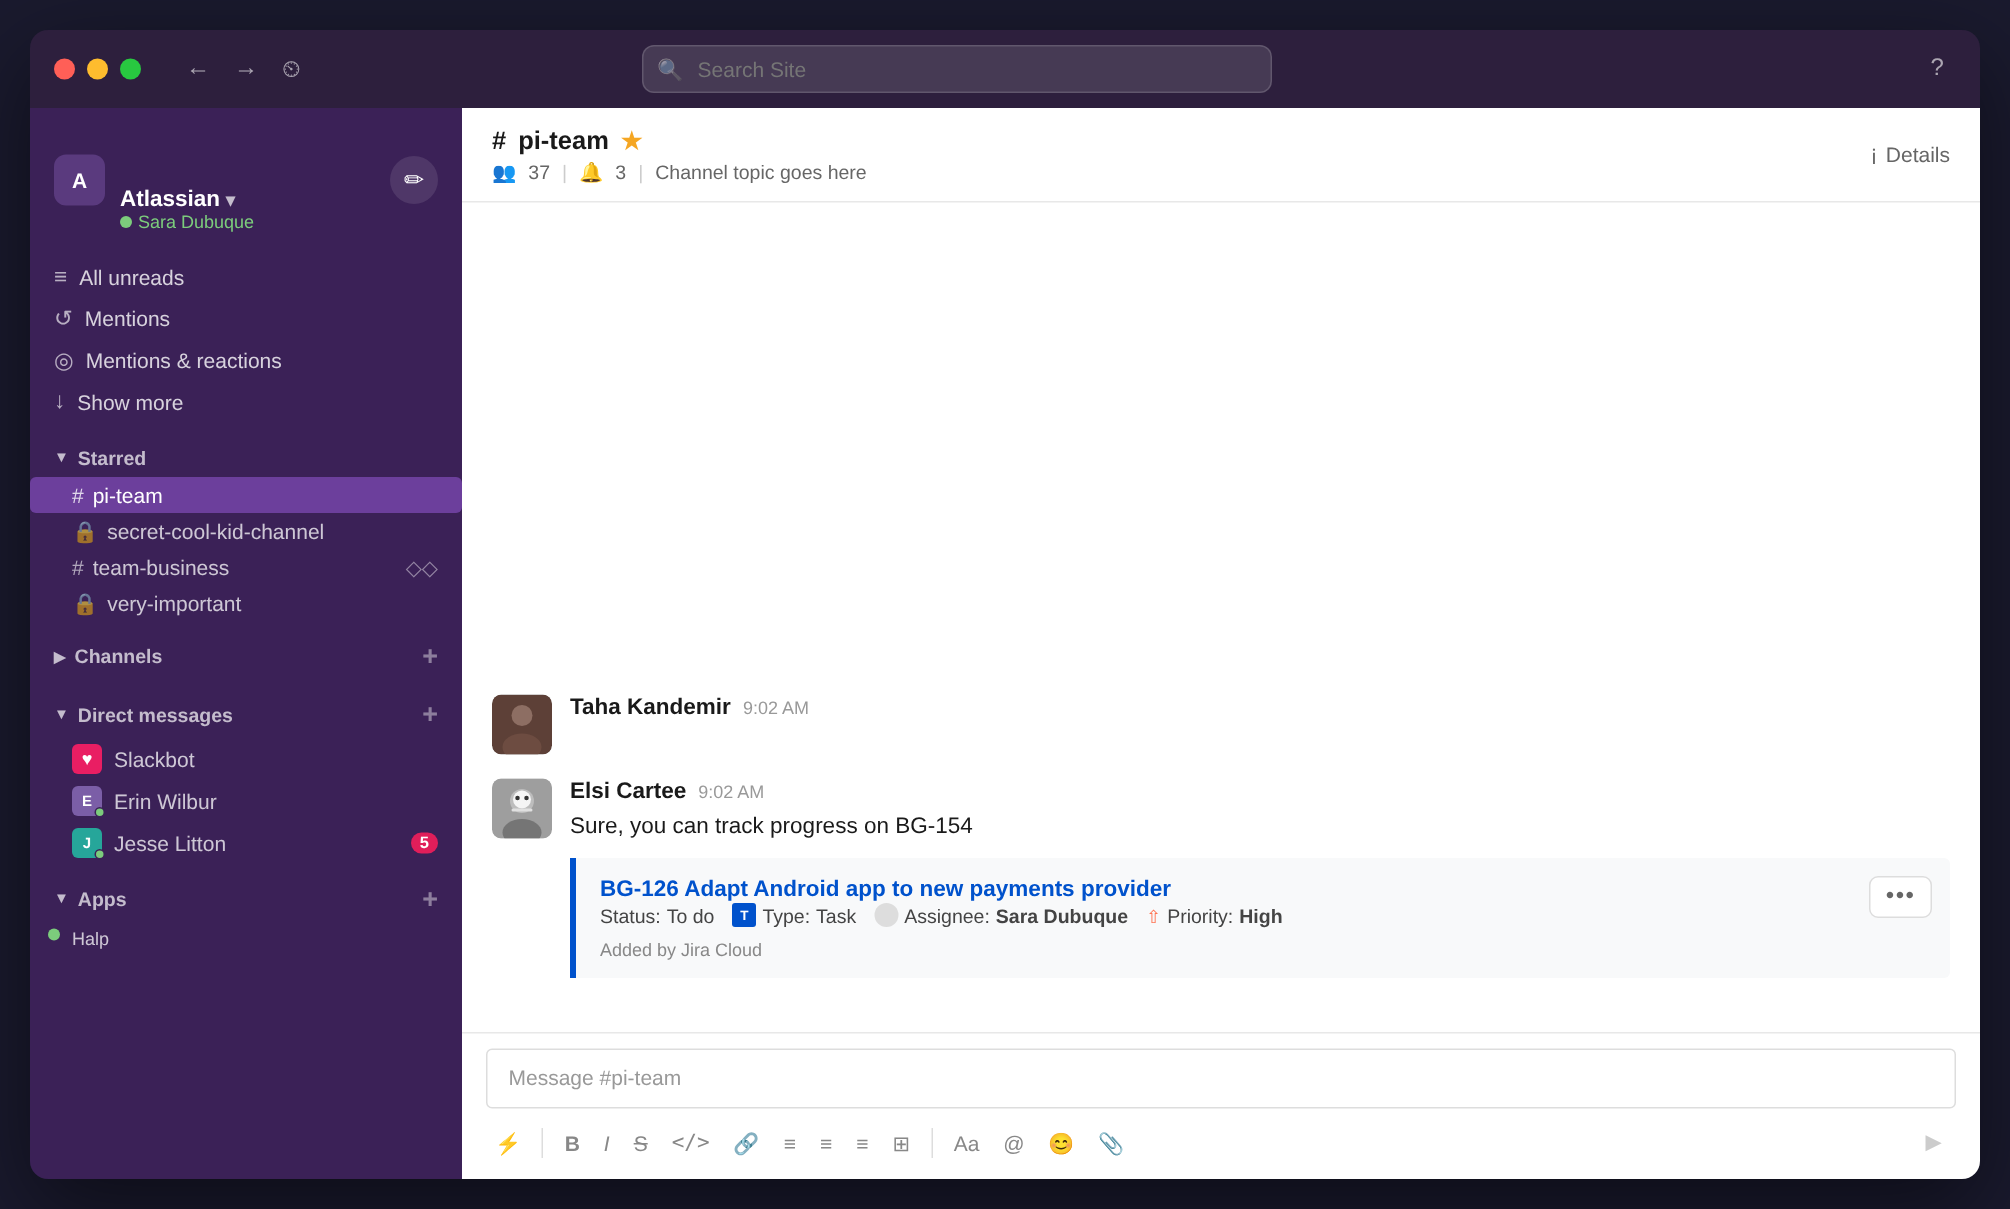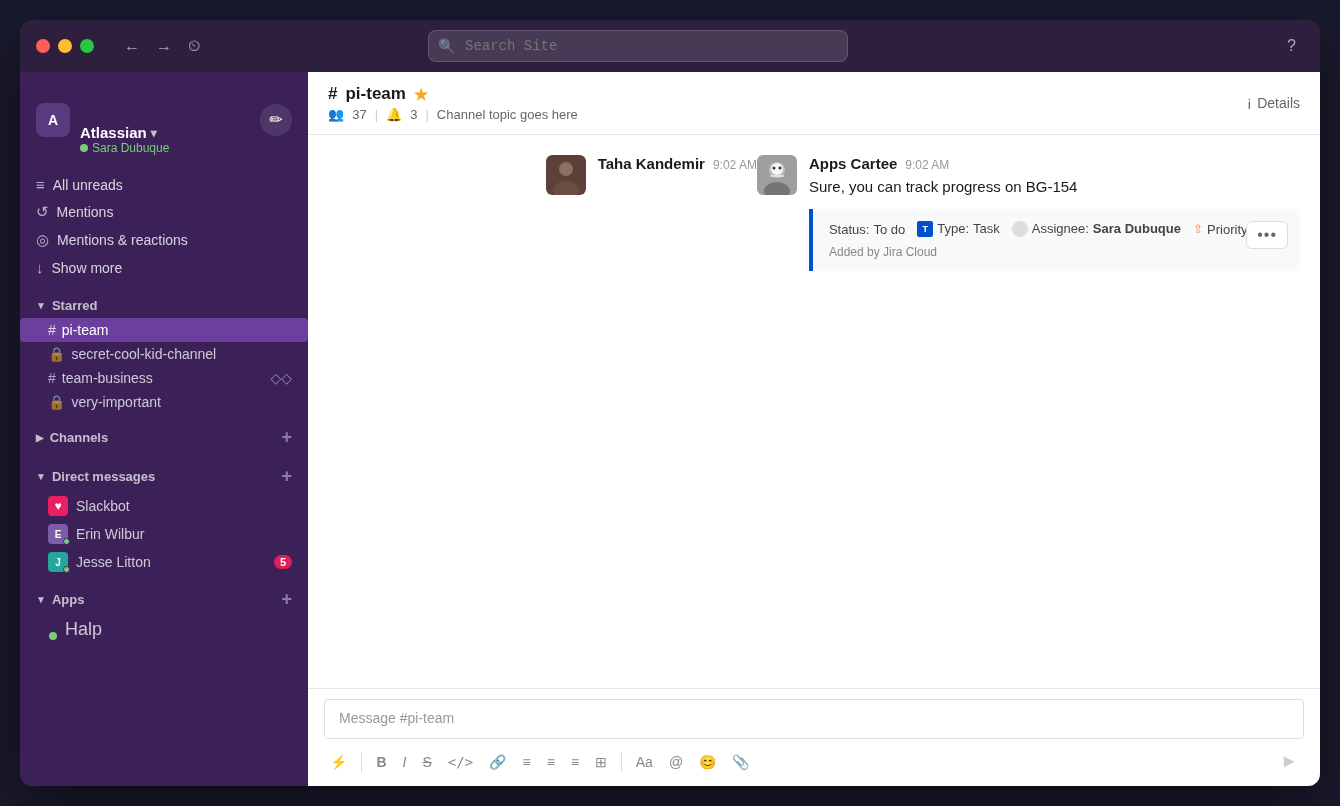--- a/index.html
+++ b/index.html
@@ -67,21 +67,20 @@
     .search-input {
       width: 100%;
       background: rgba(255,255,255,0.12);
       border: 1px solid rgba(255,255,255,0.15);
       border-radius: 8px;
       padding: 7px 14px 7px 36px;
       color: rgba(255,255,255,0.7);
       font-size: 14px;
       outline: none;
       position: relative;
-      font-family: Liberation Mono, monospace;
     }
     .search-wrapper {
       position: relative;
     }
     .search-icon-inside {
       position: absolute;
       left: 10px;
       top: 50%;
       transform: translateY(-50%);
       color: rgba(255,255,255,0.5);
@@ -266,24 +265,24 @@
       margin-left: auto;
       background: #e01e5a;
       color: white;
       border-radius: 10px;
       padding: 1px 6px;
       font-size: 11px;
       font-weight: bold;
     }
     .app-item {
       display: flex;
-      align-items: flex-end;
-      padding: 4px 16px 4px 29px;
-      cursor: pointer;
-      font-size: 18px;
+      align-items: flex-start;
+      padding: 4px 16px 4px 12px;
+      cursor: pointer;
+      font-size: 12px;
       color: rgba(255,255,255,0.75);
       gap: 8px;
     }
     .app-dot {
       width: 8px;
       height: 8px;
       border-radius: 50%;
       background: #7ccc7c;
       flex-shrink: 0;
     }
@@ -329,20 +328,21 @@
       gap: 6px;
       color: #666;
       font-size: 14px;
       cursor: pointer;
     }
     .chat-messages {
       flex: 1;
       overflow-y: auto;
       padding: 20px 20px;
       display: flex;
+      flex-direction: column;
       justify-content: flex-end;
     }
     .message {
       display: flex;
       gap: 12px;
       margin-bottom: 16px;
     }
     .message-avatar {
       width: 40px;
       height: 40px;
@@ -672,27 +672,28 @@
               <circle cx="20" cy="15" r="8" fill="#bdbdbd"></circle>
               <ellipse cx="20" cy="36" rx="13" ry="9" fill="#757575"></ellipse>
               <circle cx="20" cy="14" r="6" fill="#f5f5f5"></circle>
               <circle cx="17" cy="13" r="1.5" fill="#333"></circle>
               <circle cx="23" cy="13" r="1.5" fill="#333"></circle>
               <rect x="13" y="20" width="14" height="2" rx="1" fill="#e0e0e0"></rect>
             </svg>
           </div>
           <div class="message-body">
             <div class="message-header">
-              <span class="message-author">Apps Cartee</span>
+              <span class="message-author">Elsi Cartee</span>
               <span class="message-time">9:02 AM</span>
             </div>
             <div class="message-text">Sure, you can track progress on BG-154</div>
 
             <div class="jira-card">
               <button class="jira-more-btn">•••</button>
+              <a class="jira-card-title">BG-126 Adapt Android app to new payments provider</a>
               <div class="jira-card-meta">
                 <div class="jira-meta-item">
                   <span>Status:</span>
                   <span>To do</span>
                 </div>
                 <div class="jira-meta-item">
                   <span class="jira-type-icon">T</span>
                   <span>Type:</span>
                   <span>Task</span>
                 </div>

